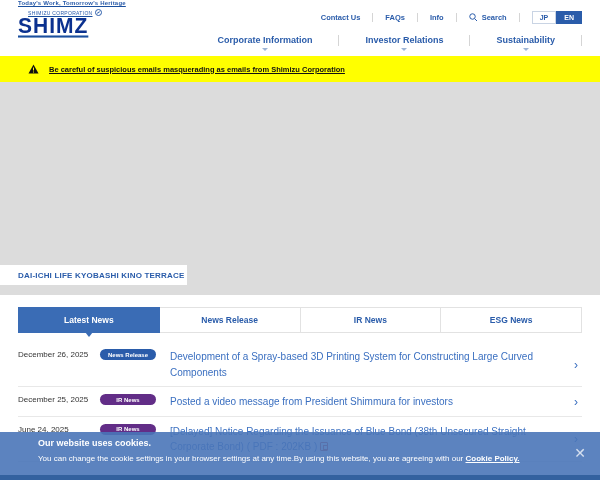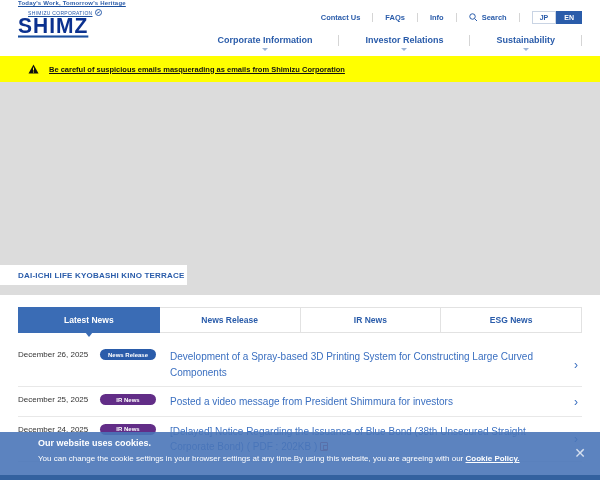--- a/index.html
+++ b/index.html
@@ -144,21 +144,21 @@
       <span class="news-title">Development of a Spray-based 3D Printing System for Constructing Large Curved Components</span>
       <span class="chevron">›</span>
     </li>
     <li class="news-row">
       <span class="news-date">December 25, 2025</span>
       <span class="badge purple">IR News</span>
       <span class="news-title">Posted a video message from President Shimmura for investors</span>
       <span class="chevron">›</span>
     </li>
     <li class="news-row">
-      <span class="news-date">December 24, 2025</span>
+      <span class="news-date">June 24, 2025</span>
       <span class="badge purple">IR News</span>
       <span class="news-title"><span>[Delayed] Notice Regarding the Issuance of Blue Bond (38th Unsecured Straight Corporate Bond) ( PDF : 202KB )</span><span class="pdf-icon"></span></span>
       <span class="chevron">›</span>
     </li>
   </ul>
 
   <button class="more-btn">Latest News List</button>
 </section>
 
 <div class="cookie">

